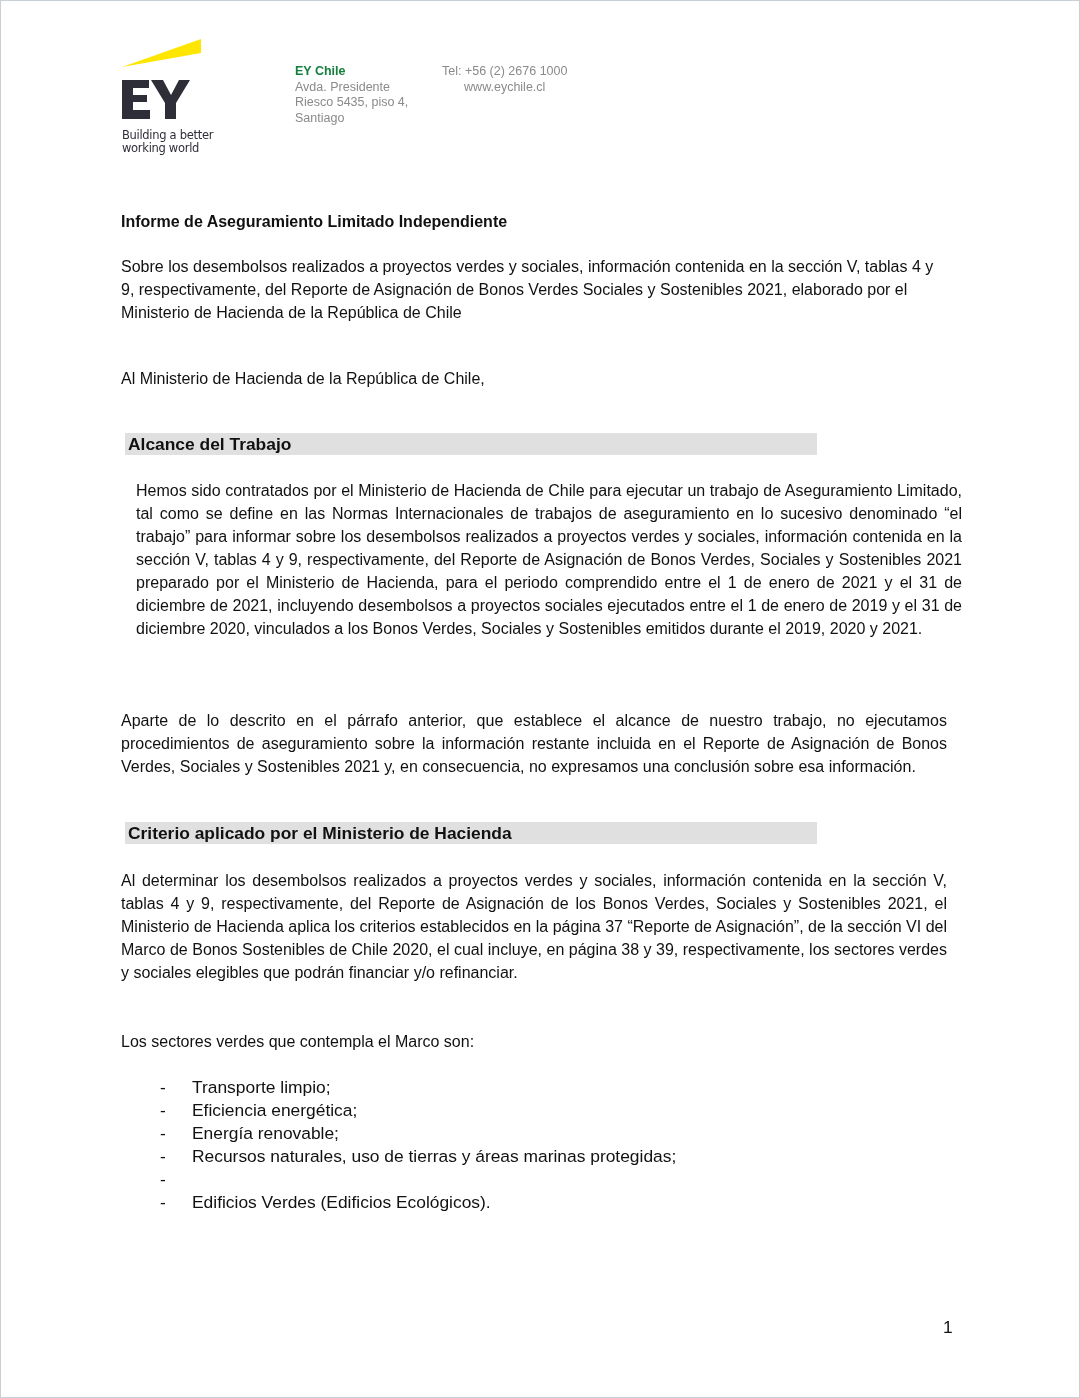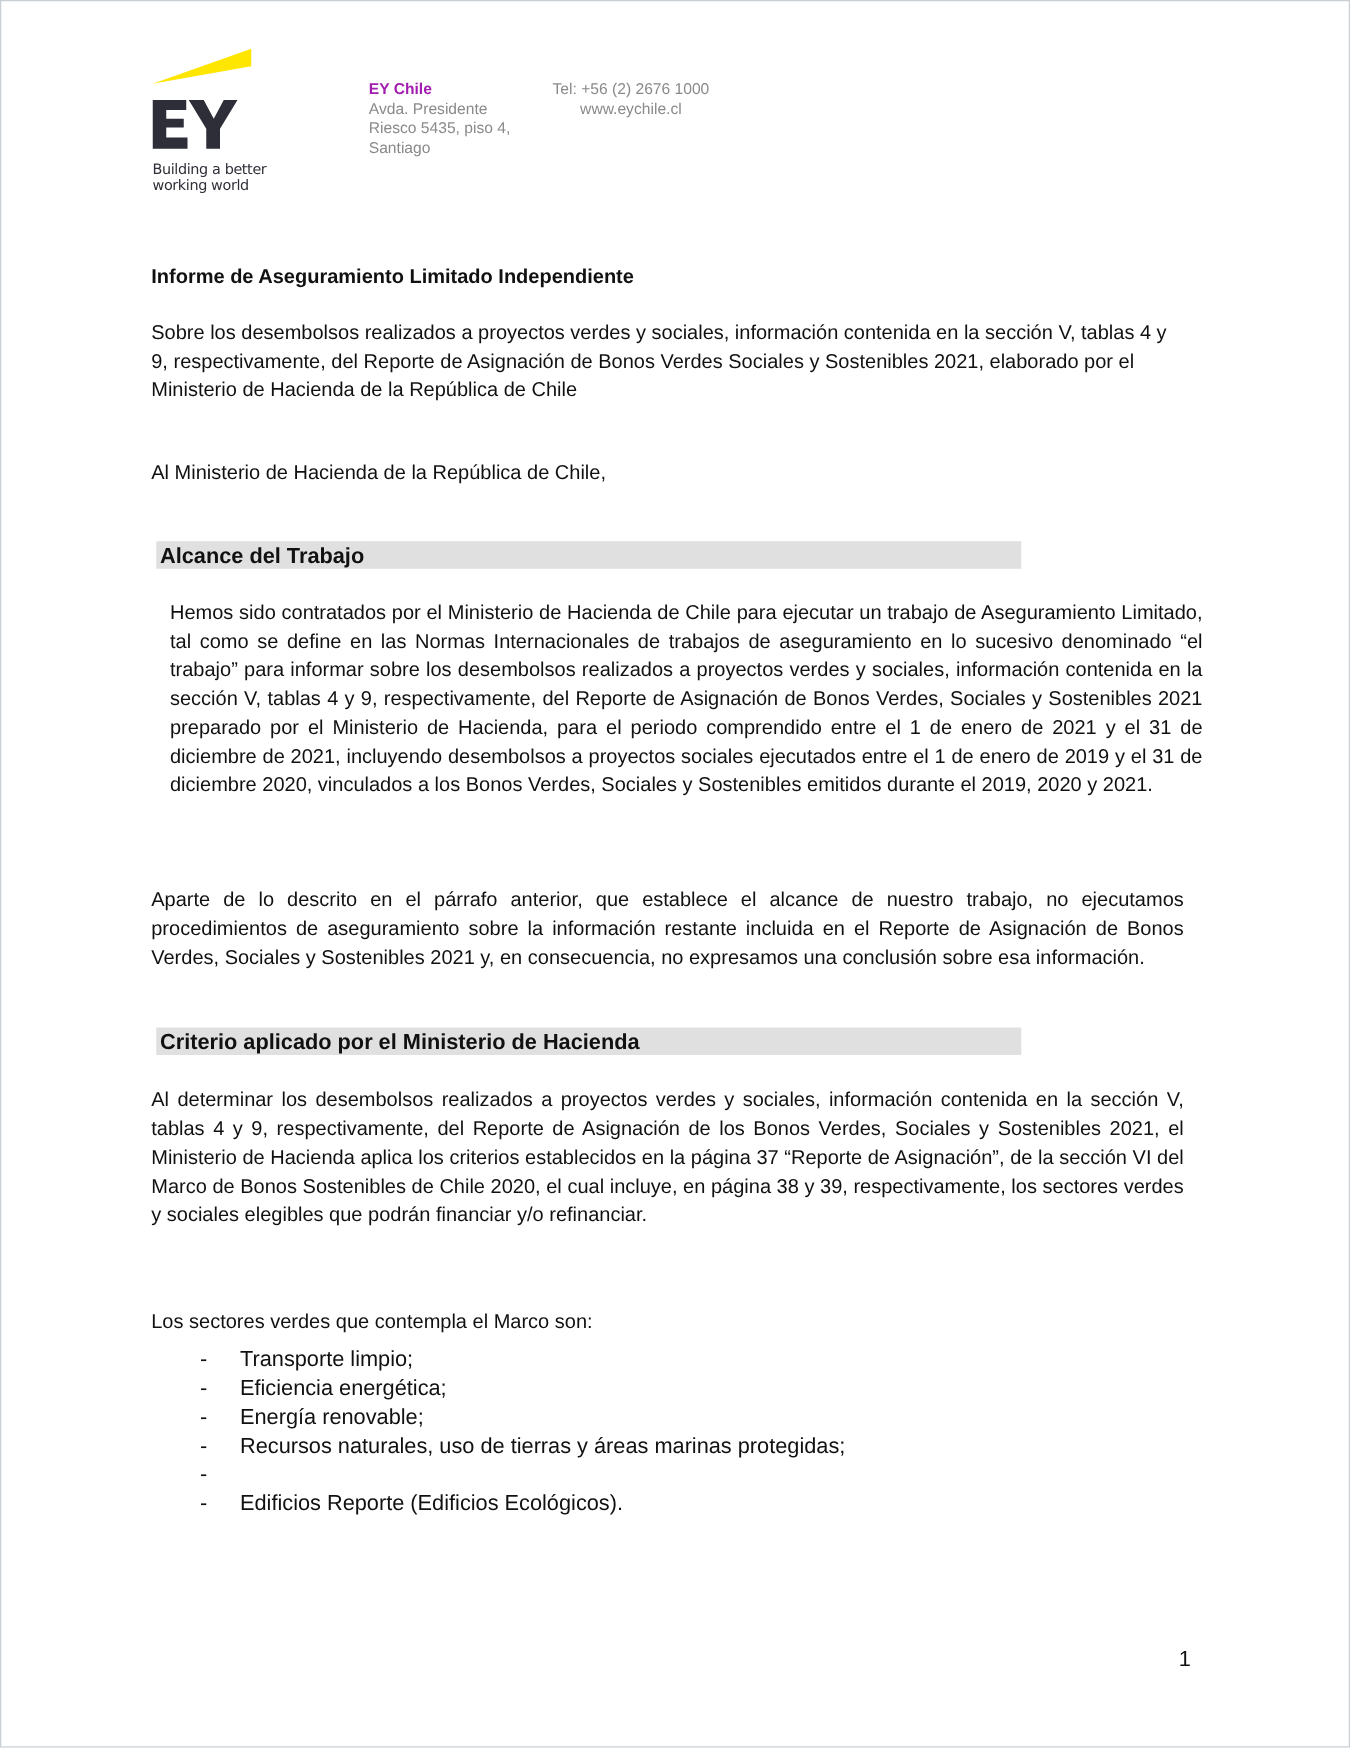--- a/index.html
+++ b/index.html
@@ -14,41 +14,41 @@
   .logo svg { position: absolute; left: 0; top: 0; }
   .logo-tagline {
     position: absolute; left: 0; top: 90px; width: 110px;
     font-family: "DejaVu Sans", sans-serif; font-size: 11.5px; line-height: 13px;
     font-weight: normal; color: #2e2e38; letter-spacing: -0.3px;
   }
   
   .addr { position: absolute; top: 63px; font-size: 12.5px; line-height: 15.5px; color: #8a8a8a; }
   .addr-left { left: 294px; }
   .addr-right { left: 441px; text-align: center; }
-  .addr .co { font-weight: bold; color: #a21caf; }
+  .addr .co { font-weight: bold; color: #15803d; }
   .addr div { white-space: nowrap; }
 
   
   .txt { position: absolute; left: 120px; width: 826px; font-size: 16px; line-height: 23px; }
   .justify { text-align: justify; text-align-last: left; }
   .title { font-weight: bold; top: 209px; }
   .subtitle { top: 254px; }
   .salutation { top: 366px; }
   .section-bar {
     position: absolute; left: 124px; width: 692px; height: 22px; background: #e0e0e0;
   }
   .section-bar span {
     position: absolute; left: 3px; top: 0px; font-weight: bold; font-size: 17.4px; line-height: 23px;
   }
   .bar1 { top: 432px; }
   .bar2 { top: 821px; }
   .p1 { top: 478px; margin-left: 15px; }
   .p2 { top: 708px; }
   .p3 { top: 868px; }
-  .intro-list { top: 1029px; margin-top: 16px; }
+  .intro-list { top: 1029px; }
   .list { position: absolute; left: 127px; top: 1075px; width: 826px; list-style: none; margin: 0; padding: 0; }
   .list li { position: relative; font-size: 17.4px; line-height: 23px; height: 23px; }
   .list .dash { position: absolute; left: 32px; top: 0; }
   .list .item { position: absolute; left: 64px; top: 0; white-space: nowrap; }
   .page-num { position: absolute; left: 942px; top: 1315px; font-size: 17.4px; line-height: 23px; }
 </style>
 </head>
 <body>
 
 <div class="page">
@@ -109,18 +109,18 @@
     </li>
     <li>
       <span class="dash">-</span>
       <span class="item">Recursos naturales, uso de tierras y áreas marinas protegidas;</span>
     </li>
     <li>
       <span class="dash">-</span>
     </li>
     <li>
       <span class="dash">-</span>
-      <span class="item">Edificios Reporte (Edificios Ecológicos).</span>
+      <span class="item">Edificios Verdes (Edificios Ecológicos).</span>
     </li>
   </ul>
 
   <div class="page-num">1</div>
 </div>
 
 </body></html>

